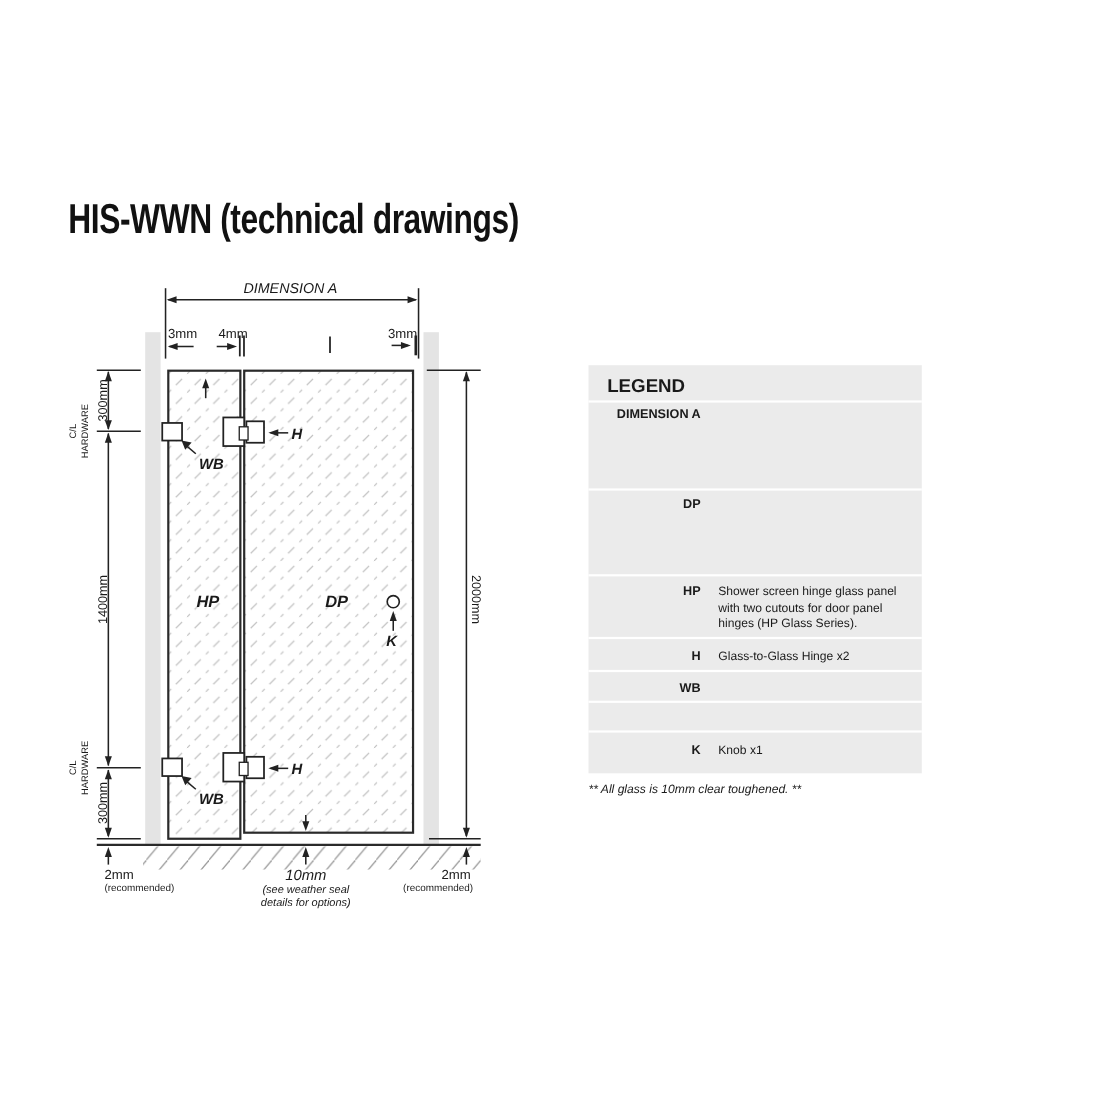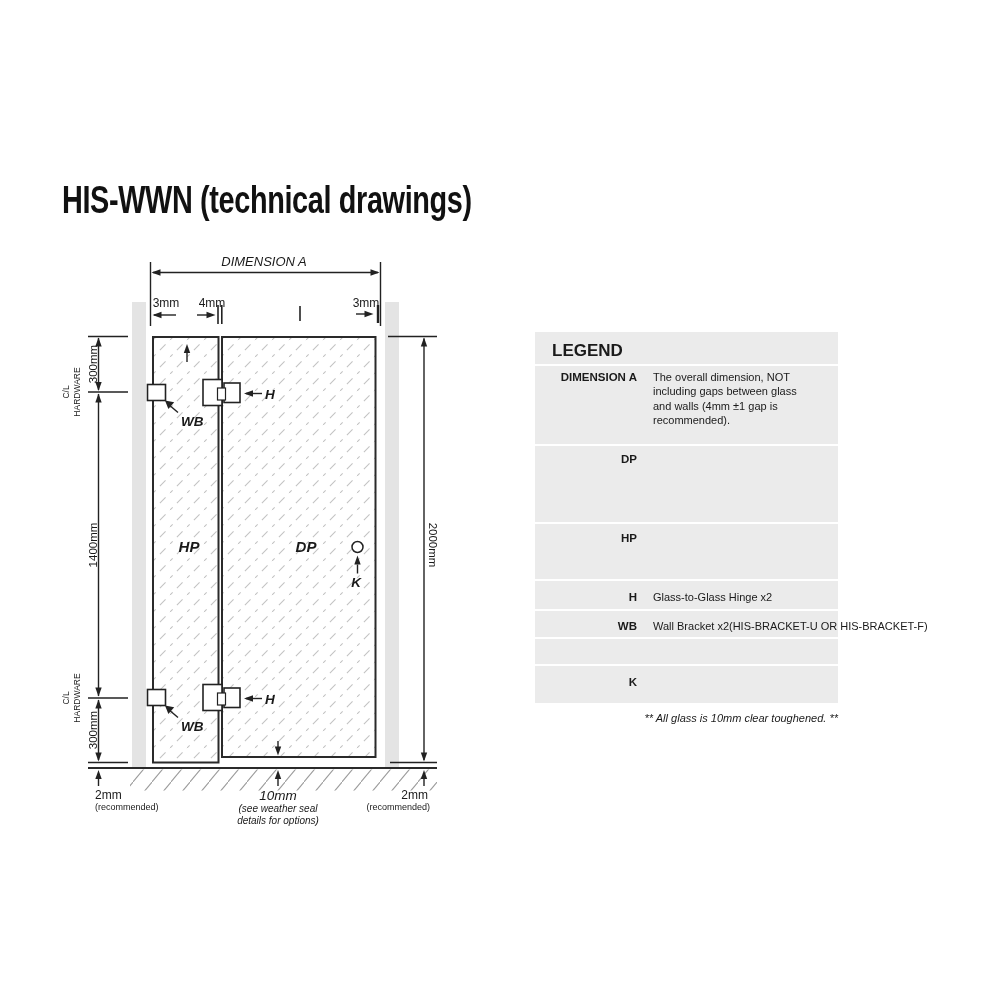--- a/index.html
+++ b/index.html
@@ -25,21 +25,21 @@
   .gl{fill:url(#ghatch);stroke:#2a2a2a;stroke-width:2;}
   .hw{fill:#fff;stroke:#222;stroke-width:1.6;}
   .wall{fill:#e4e4e4;}
   
   .legend{position:absolute;left:535px;top:332px;width:303px;background:#ebebeb;}
   .lg-header{box-sizing:border-box;height:31.5px;padding:9px 12px 0 17px;font-size:17px;font-weight:bold;}
   .lg-row{display:flex;box-sizing:border-box;border-top:2px solid #fff;}
   .lg-key{flex:none;width:102px;text-align:right;font-weight:bold;font-size:11.5px;line-height:14.5px;}
   .lg-val{flex:none;margin-left:16px;width:185px;font-size:11px;line-height:14.5px;}
   .lg-val.nowrap{white-space:nowrap;width:auto;overflow:visible;}
-  .footnote{position:absolute;left:535px;top:712px;width:303px;text-align:right;font-style:italic;font-size:11px;}
+  .footnote{position:absolute;left:535px;top:712px;width:303px;text-align:left;font-style:italic;font-size:11px;}
 </style>
 </head>
 <body>
 
 <div class="page">
 
   <h1 class="title">HIS-WWN (technical drawings)</h1>
 
   <svg class="drawing" width="1000" height="1000" viewBox="0 0 1000 1000" xmlns="http://www.w3.org/2000/svg">
     <defs>
@@ -185,55 +185,54 @@
       <path class="ah" d="M244,698.5 l9,-3.2 v6.4 z"></path>
       <text class="t lbl" x="265" y="704">H</text>
     </g>
   </svg>
 
   <div class="legend">
     <div class="lg-header">LEGEND</div>
 
     <div class="lg-row" style="height:80px;padding-top:4px;">
       <div class="lg-key">DIMENSION A</div>
-      <div class="lg-val">
-        <div>The overall dimension, NOT</div>
-        <div>including gaps between glass</div>
-        <div>and walls (4mm ±1 gap is</div>
-        <div>recommended).</div>
-      </div>
     </div>
 
     <div class="lg-row" style="height:78.5px;padding-top:6px;">
       <div class="lg-key">DP</div>
     </div>
 
     <div class="lg-row" style="height:56.5px;padding-top:7px;">
       <div class="lg-key">HP</div>
+      <div class="lg-val">
+        <div>Shower screen hinge glass panel</div>
+        <div>with two cutouts for door panel</div>
+        <div>hinges (HP Glass Series).</div>
+      </div>
     </div>
 
     <div class="lg-row" style="height:30px;padding-top:9px;">
       <div class="lg-key">H</div>
       <div class="lg-val">
         <div>Glass-to-Glass Hinge x2</div>
       </div>
     </div>
 
     <div class="lg-row" style="height:28.5px;padding-top:8px;">
       <div class="lg-key">WB</div>
-      <div class="lg-val nowrap">
-        <div>Wall Bracket x2(HIS-BRACKET-U OR HIS-BRACKET-F)</div>
-      </div>
     </div>
 
     <div class="lg-row" style="height:26.5px;">
       <div class="lg-key"></div>
       <div class="lg-val"></div>
     </div>
 
     <div class="lg-row" style="height:39.5px;padding-top:9px;">
       <div class="lg-key">K</div>
+      <div class="lg-val">
+        <div>Knob x1</div>
+      </div>
     </div>
   </div>
 
   <div class="footnote">** All glass is 10mm clear toughened. **</div>
 
 </div>
 
 </body></html>

